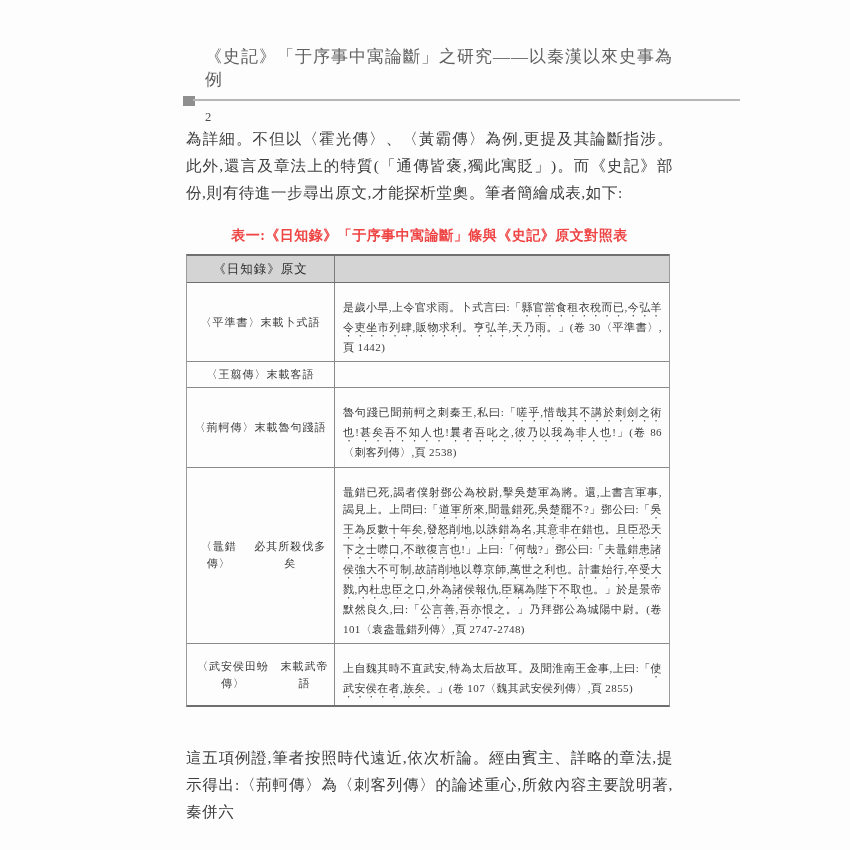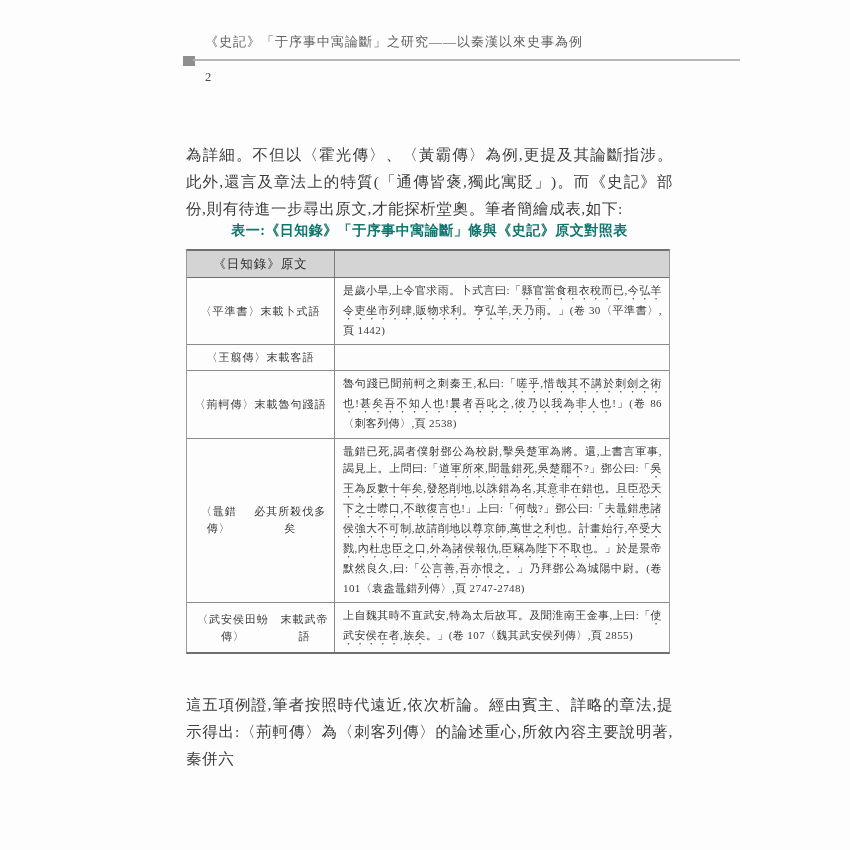--- a/index.html
+++ b/index.html
@@ -3,54 +3,54 @@
 <meta charset="utf-8">
 <style>
   * { margin: 0; padding: 0; box-sizing: border-box; }
   html, body { width: 850px; height: 850px; background: #ffffff; overflow: hidden; }
   body { font-family: "Liberation Serif", "DejaVu Serif", serif; color: #414141; }
 
   .page { position: relative; width: 850px; height: 850px; background: #fdfdfd; }
   .content { position: absolute; left: 186px; top: 0; width: 487px; }
 
   
-  .running-header { padding-top: 33px; padding-left: 19px; font-size: 13px;
+  .running-header { padding-top: 45px; padding-left: 19px; font-size: 17px;
     letter-spacing: 1px; color: #5f5f5f; }
   .header-rule-row { position: relative; margin-top: 5px; height: 11px; width: 554px; }
   .corner-square { position: absolute; left: -3px; top: 0; width: 12px; height: 10px;
     background: #8f8f8f; }
   .header-rule { position: absolute; left: 7px; top: 3px; width: 547px; height: 2px;
     background: #b7b7b7; }
   .page-number { padding-left: 19px; margin-top: 3px; font-size: 12.5px; color: #4a4a4a; }
 
   
-  .para { margin-top: 56px; font-size: 15.5px; line-height: 27px; letter-spacing: 0.6px;
+  .para { font-size: 15.5px; line-height: 27px; letter-spacing: 0.6px;
     text-align: justify; color: #3d3d3d; }
   .para.closing { margin-top: 37px; }
 
   
-  .table-title { text-align: center; font-weight: bold;
-    font-size: 14px; letter-spacing: 0.5px; color: #0f766e; }
+  .table-title { margin-top: 21px; text-align: center; font-weight: bold;
+    font-size: 14px; letter-spacing: 0.5px; color: #ef4444; }
 
   
   .cmp-table { margin-top: 9px; width: 484px; border-top: 2px solid #6f6f6f;
     border-bottom: 2px solid #6f6f6f; border-left: 1px solid #9a9a9a;
     border-right: 1px solid #9a9a9a; }
   .thead { display: flex; background: #d4d4d4; border-bottom: 1.5px solid #6f6f6f; }
   .th { font-weight: normal; font-size: 12.5px; letter-spacing: 1px; color: #2e2e2e;
     text-align: center; padding: 5px 2px 4px 2px; }
   .th.col-left { width: 148px; border-right: 1px solid #7c7c7c; }
   .th.col-right { flex: 1; }
   .tr { display: flex; border-top: 1px solid #8a8a8a; align-items: stretch; }
   .tr:first-child { border-top: none; }
   .td-label { width: 148px; border-right: 1px solid #8a8a8a; display: flex;
     flex-direction: row; justify-content: center; align-items: center;
     padding: 4px 2px; font-size: 11px; line-height: 17px; letter-spacing: 1px;
     color: #3a3a3a; text-align: center; }
-  .td-content { flex: 1; padding: 4px 7px 5px 8px; font-size: 11px;
+  .td-content { flex: 1; padding: 16px 7px 5px 8px; font-size: 11px;
     line-height: 17.3px; letter-spacing: 0.4px; text-align: justify; color: #3a3a3a; }
   .em-dots { -webkit-text-emphasis: filled dot; -webkit-text-emphasis-position: under right;
     text-emphasis: filled dot; text-emphasis-position: under right; }
 </style>
 </head>
 <body>
 
 <div class="page">
   <div class="content">
 

